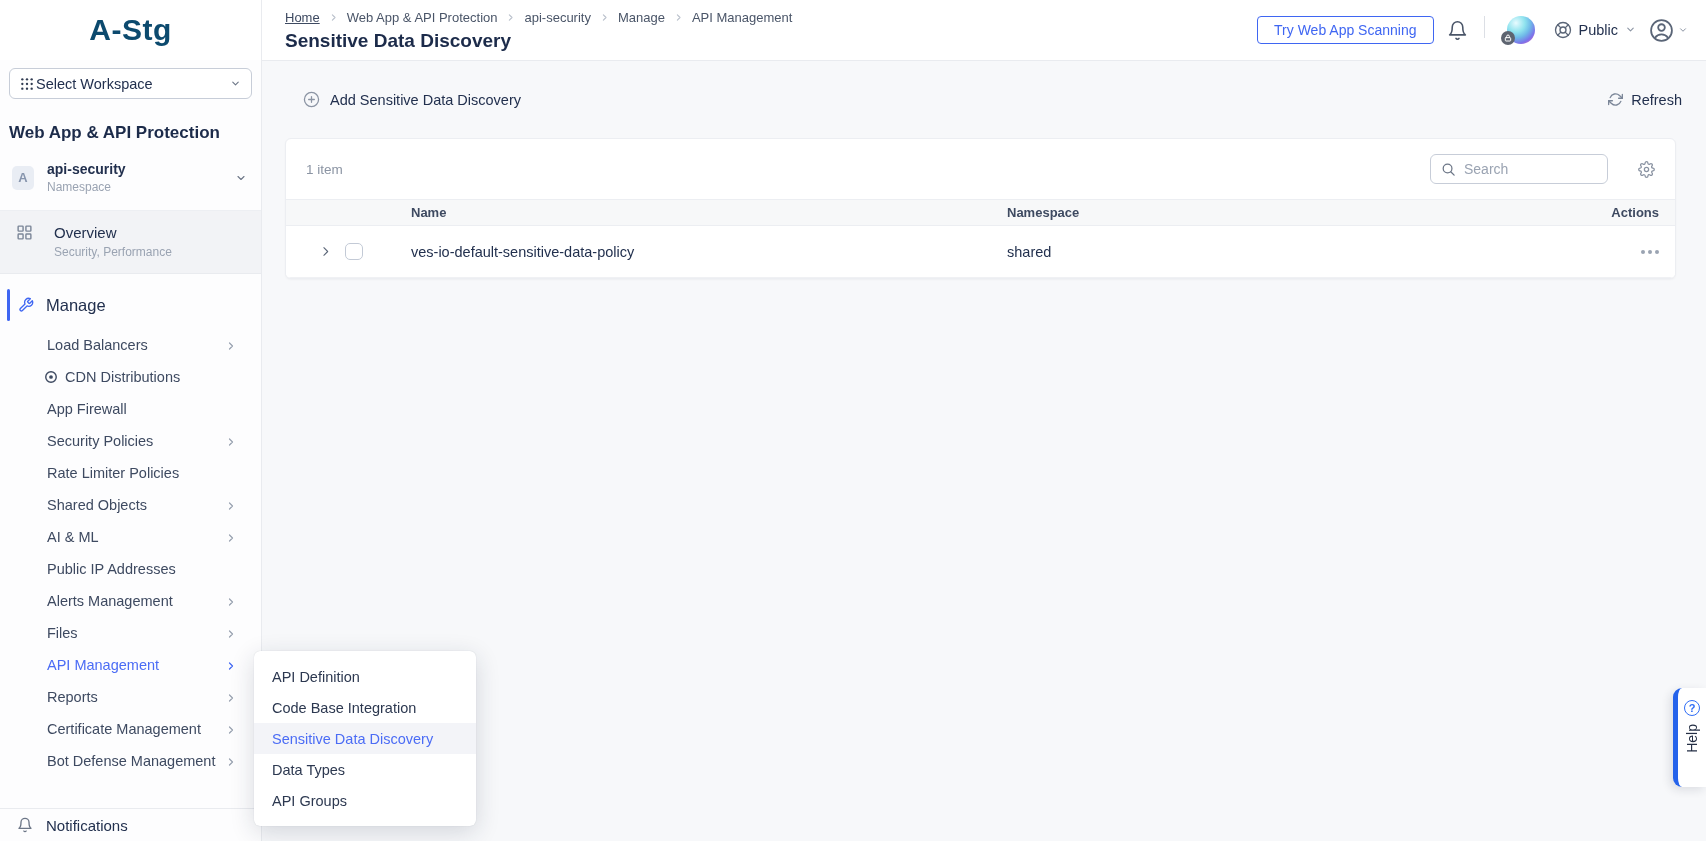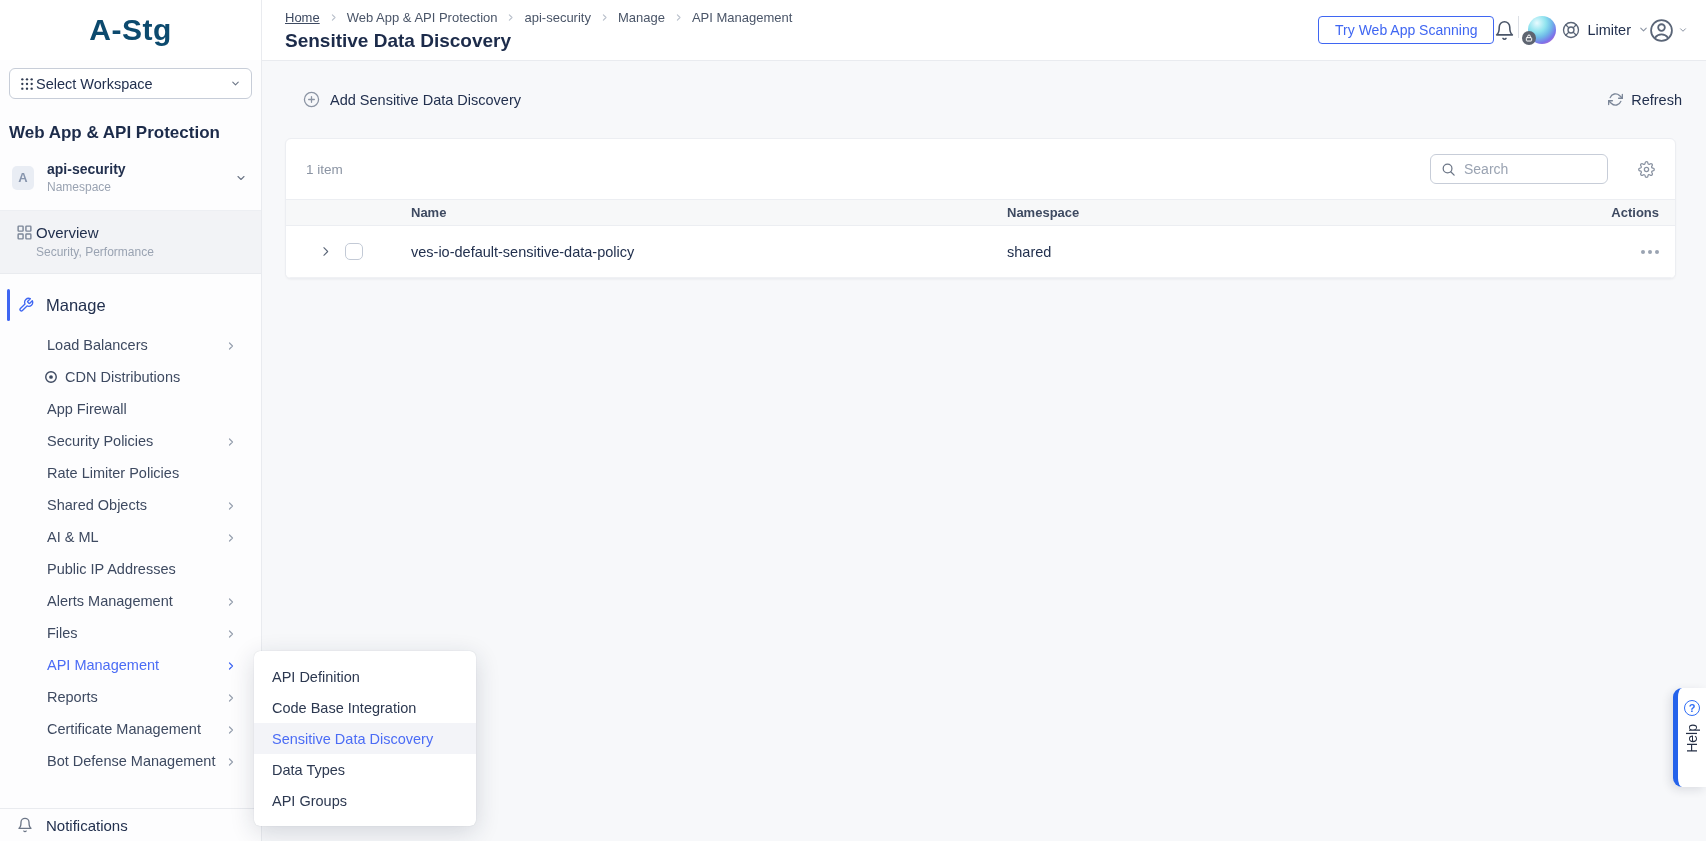--- a/index.html
+++ b/index.html
@@ -17,21 +17,21 @@
   .ws-label { font-size:14.5px; color:#22304e; flex:1; }
   .section-title { margin:24px 9px 0; font-size:17px; font-weight:700; color:#1c2b4a; }
   .ns-row { margin-top:18px; padding:0 14px 16px 12px; display:flex; align-items:center; gap:13px;
             border-bottom:1px solid #edeff3; cursor:pointer; }
   .avatar { width:22px; height:24px; border-radius:5px; background:#e9edf4; color:#8795ad;
             font-size:13px; font-weight:bold; display:flex; align-items:center; justify-content:center; }
   .ns-name { font-size:14px; font-weight:bold; color:#22304e; }
   .ns-sub { font-size:12px; color:#9aa3b2; margin-top:3px; }
   .ns-text { flex:1; }
   .overview { background:#f2f3f6; border-bottom:1px solid #e9ebef; padding:13px 0 14px 16px;
-              display:flex; gap:3px; cursor:pointer; }
+              display:flex; gap:21px; cursor:pointer; }
   .ov-label { font-size:15px; color:#22304e; }
   .ov-sub { font-size:12px; color:#9aa3b2; margin-top:4px; }
   .manage-head { margin-top:14px; height:34px; display:flex; align-items:center; gap:12px;
                  padding-left:18px; position:relative; }
   .manage-bar { position:absolute; left:7px; top:1px; width:3px; height:32px; background:#3f66f2; border-radius:2px; }
   .manage-label { font-size:16.5px; color:#22304e; }
   .menu { margin-top:7px; }
   .menu-item { height:32px; display:flex; align-items:center; padding-left:47px; padding-right:24px;
                font-size:14.5px; color:#3e4a61; position:relative; cursor:pointer; }
   .menu-item .item-icon { display:none; }
@@ -47,21 +47,21 @@
   .content { position:absolute; left:262px; top:0; width:1444px; height:841px; background:#f7f8fa; }
   .topbar { height:61px; background:#fff; border-bottom:1px solid #e9ebef; display:flex;
             align-items:center; padding:0 18px 0 23px; }
   .tb-left { display:flex; flex-direction:column; justify-content:center; height:100%; }
   .crumbs { display:flex; align-items:center; gap:9px; font-size:13px; color:#4a5568; margin-top:2px; }
   .crumb { cursor:pointer; }
   .crumb.home { text-decoration:underline; color:#3e4a61; }
   .crumbs .sep { color:#b9c0cb; display:inline-flex; }
   .crumbs .sep:last-child { display:none; }
   .page-title { font-size:19px; font-weight:600; color:#1c2b4a; margin-top:5px; }
-  .tb-right { margin-left:auto; display:flex; }
+  .tb-right { margin-left:auto; display:flex; gap:13px; }
   .try-btn { height:28px; padding:0 16px; border:1px solid #3f66f2; border-radius:4px; color:#3f66f2;
              font-size:14px; background:#fff; display:flex; align-items:center; cursor:pointer; white-space:nowrap; }
   .icon-btn { display:flex; align-items:center; cursor:pointer; color:#4a5568; }
   .vdiv { width:1px; height:22px; background:#dcdfe5; margin:0 3px; }
   .sphere { width:28px; height:28px; border-radius:50%; position:relative; cursor:pointer; margin:0 6px;
             background:radial-gradient(circle at 32% 25%, #e8fbff 0%, #8fe3ee 32%, #6fb9e8 52%, #7a74ea 72%, #d05fc4 90%, #e36fae 100%); }
   .sphere-badge { position:absolute; left:-6px; bottom:-1px; width:14px; height:14px; border-radius:50%;
                   background:#5d6470; display:flex; align-items:center; justify-content:center; }
   .support { display:flex; align-items:center; gap:7px; font-size:14.5px; color:#22304e; cursor:pointer; }
   .support .chevdn, .user .chevdn { color:#8b94a3; }
@@ -375,21 +375,21 @@
         </span>
         <span class="support">
           <svg width="18" height="18" viewBox="0 0 24 24" fill="none" stroke="#5a6577" stroke-width="1.8" stroke-linecap="round">
             <circle cx="12" cy="12" r="10"></circle>
               <circle cx="12" cy="12" r="4"></circle>
             <line x1="4.93" y1="4.93" x2="9.17" y2="9.17"></line>
               <line x1="14.83" y1="14.83" x2="19.07" y2="19.07"></line>
             <line x1="14.83" y1="9.17" x2="19.07" y2="4.93"></line>
               <line x1="4.93" y1="19.07" x2="9.17" y2="14.83"></line>
           </svg>
-          <span>Limiter</span>
+          <span>Public</span>
           <span class="chevdn">
             <svg width="11" height="11" viewBox="0 0 24 24" fill="none" stroke="currentColor" stroke-width="2.4" stroke-linecap="round" stroke-linejoin="round">
                 <polyline points="6 9 12 15 18 9"></polyline>
               </svg>
           </span>
         </span>
         <span class="user">
           <svg width="25" height="25" viewBox="0 0 24 24" fill="none" stroke="#5a6577" stroke-width="1.7" stroke-linecap="round">
             <circle cx="12" cy="12" r="10"></circle>
               <circle cx="12" cy="9.2" r="3.2"></circle>

